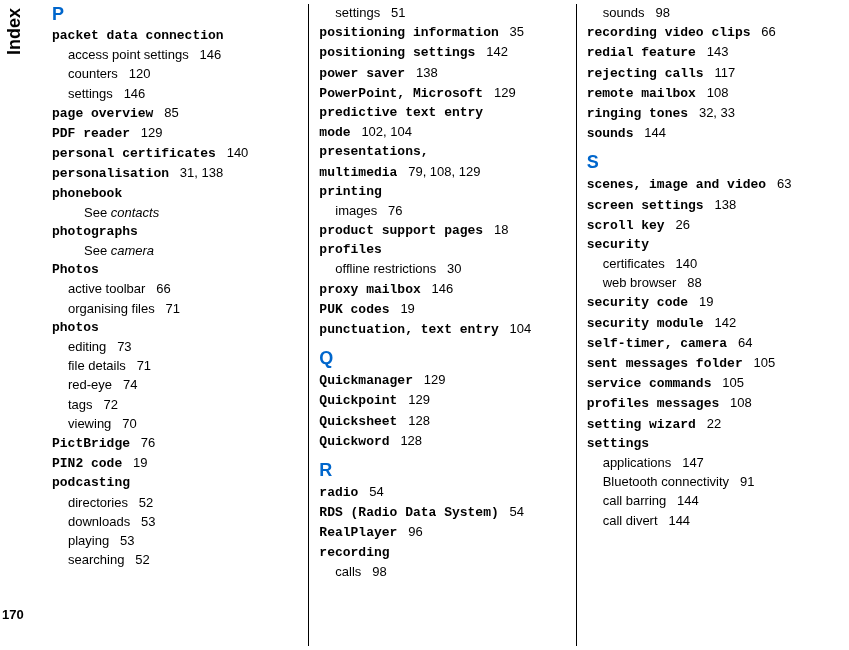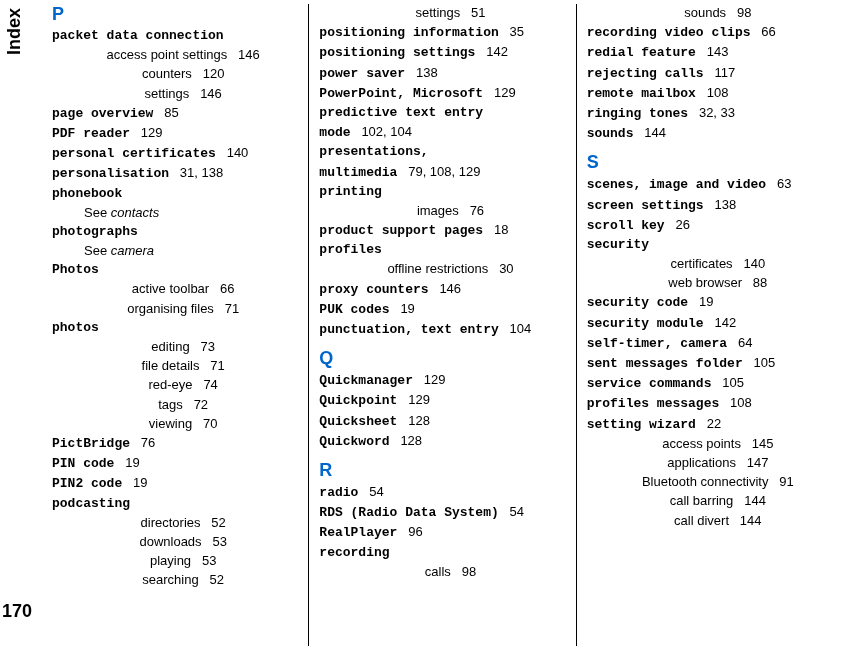--- a/index.html
+++ b/index.html
@@ -31,21 +31,21 @@
       writing-mode: vertical-rl;
       transform: rotate(180deg);
       font-weight: bold;
       font-size: 18px;
     }
     .page-number {
       position: absolute;
       left: 2px;
       bottom: 28px;
       font-weight: bold;
-      font-size: 18px;
+      font-size: 13px;
     }
     .columns {
       position: absolute;
       left: 42px;
       top: 4px;
       right: 6px;
       bottom: 4px;
       display: flex;
       gap: 0;
     }
@@ -69,21 +69,20 @@
     }
     .bold {
       font-weight: bold;
       font-family: Liberation Mono, monospace;
     }
     .italic {
       font-style: italic;
     }
     .sub {
       padding-left: 16px;
-      text-align: center;
     }
     .sub2 {
       padding-left: 32px;
     }
     .gap {
       height: 8px;
     }
   </style>
 </head>
 <body>
@@ -111,21 +110,20 @@
       <div class="entry bold">Photos</div>
       <div class="entry sub">active toolbar&nbsp;&nbsp;&nbsp;66</div>
       <div class="entry sub">organising files&nbsp;&nbsp;&nbsp;71</div>
       <div class="entry bold">photos</div>
       <div class="entry sub">editing&nbsp;&nbsp;&nbsp;73</div>
       <div class="entry sub">file details&nbsp;&nbsp;&nbsp;71</div>
       <div class="entry sub">red-eye&nbsp;&nbsp;&nbsp;74</div>
       <div class="entry sub">tags&nbsp;&nbsp;&nbsp;72</div>
       <div class="entry sub">viewing&nbsp;&nbsp;&nbsp;70</div>
       <div class="entry"><span class="bold">PictBridge</span>&nbsp;&nbsp;&nbsp;76</div>
-      <div class="entry"><span class="bold">PIN code</span>&nbsp;&nbsp;&nbsp;19</div>
       <div class="entry"><span class="bold">PIN2 code</span>&nbsp;&nbsp;&nbsp;19</div>
       <div class="entry bold">podcasting</div>
       <div class="entry sub">directories&nbsp;&nbsp;&nbsp;52</div>
       <div class="entry sub">downloads&nbsp;&nbsp;&nbsp;53</div>
       <div class="entry sub">playing&nbsp;&nbsp;&nbsp;53</div>
       <div class="entry sub">searching&nbsp;&nbsp;&nbsp;52</div>
     </div>
   <div class="col">
       <div class="entry sub">settings&nbsp;&nbsp;&nbsp;51</div>
       <div class="entry"><span class="bold">positioning information</span>&nbsp;&nbsp;&nbsp;35</div>
@@ -134,21 +132,21 @@
       <div class="entry"><span class="bold">PowerPoint, Microsoft</span>&nbsp;&nbsp;&nbsp;129</div>
       <div class="entry bold">predictive text entry</div>
       <div class="entry"><span class="bold">mode</span>&nbsp;&nbsp;&nbsp;102, 104</div>
       <div class="entry bold">presentations,</div>
       <div class="entry"><span class="bold">multimedia</span>&nbsp;&nbsp;&nbsp;79, 108, 129</div>
       <div class="entry bold">printing</div>
       <div class="entry sub">images&nbsp;&nbsp;&nbsp;76</div>
       <div class="entry"><span class="bold">product support pages</span>&nbsp;&nbsp;&nbsp;18</div>
       <div class="entry bold">profiles</div>
       <div class="entry sub">offline restrictions&nbsp;&nbsp;&nbsp;30</div>
-      <div class="entry"><span class="bold">proxy counters</span>&nbsp;&nbsp;&nbsp;146</div>
+      <div class="entry"><span class="bold">proxy mailbox</span>&nbsp;&nbsp;&nbsp;146</div>
       <div class="entry"><span class="bold">PUK codes</span>&nbsp;&nbsp;&nbsp;19</div>
       <div class="entry"><span class="bold">punctuation, text entry</span>&nbsp;&nbsp;&nbsp;104</div>
       <div class="gap"></div>
       <div class="letter-heading">Q</div>
       <div class="entry"><span class="bold">Quickmanager</span>&nbsp;&nbsp;&nbsp;129</div>
       <div class="entry"><span class="bold">Quickpoint</span>&nbsp;&nbsp;&nbsp;129</div>
       <div class="entry"><span class="bold">Quicksheet</span>&nbsp;&nbsp;&nbsp;128</div>
       <div class="entry"><span class="bold">Quickword</span>&nbsp;&nbsp;&nbsp;128</div>
       <div class="gap"></div>
       <div class="letter-heading">R</div>
@@ -174,19 +172,19 @@
       <div class="entry bold">security</div>
       <div class="entry sub">certificates&nbsp;&nbsp;&nbsp;140</div>
       <div class="entry sub">web browser&nbsp;&nbsp;&nbsp;88</div>
       <div class="entry"><span class="bold">security code</span>&nbsp;&nbsp;&nbsp;19</div>
       <div class="entry"><span class="bold">security module</span>&nbsp;&nbsp;&nbsp;142</div>
       <div class="entry"><span class="bold">self-timer, camera</span>&nbsp;&nbsp;&nbsp;64</div>
       <div class="entry"><span class="bold">sent messages folder</span>&nbsp;&nbsp;&nbsp;105</div>
       <div class="entry"><span class="bold">service commands</span>&nbsp;&nbsp;&nbsp;105</div>
       <div class="entry"><span class="bold">profiles messages</span>&nbsp;&nbsp;&nbsp;108</div>
       <div class="entry"><span class="bold">setting wizard</span>&nbsp;&nbsp;&nbsp;22</div>
-      <div class="entry sub">access points&nbsp;&nbsp;&nbsp;145</div>
+      <div class="entry bold">settings</div>
       <div class="entry sub">applications&nbsp;&nbsp;&nbsp;147</div>
       <div class="entry sub">Bluetooth connectivity&nbsp;&nbsp;&nbsp;91</div>
       <div class="entry sub">call barring&nbsp;&nbsp;&nbsp;144</div>
       <div class="entry sub">call divert&nbsp;&nbsp;&nbsp;144</div>
     </div>
 </div>
 
 </body></html>

